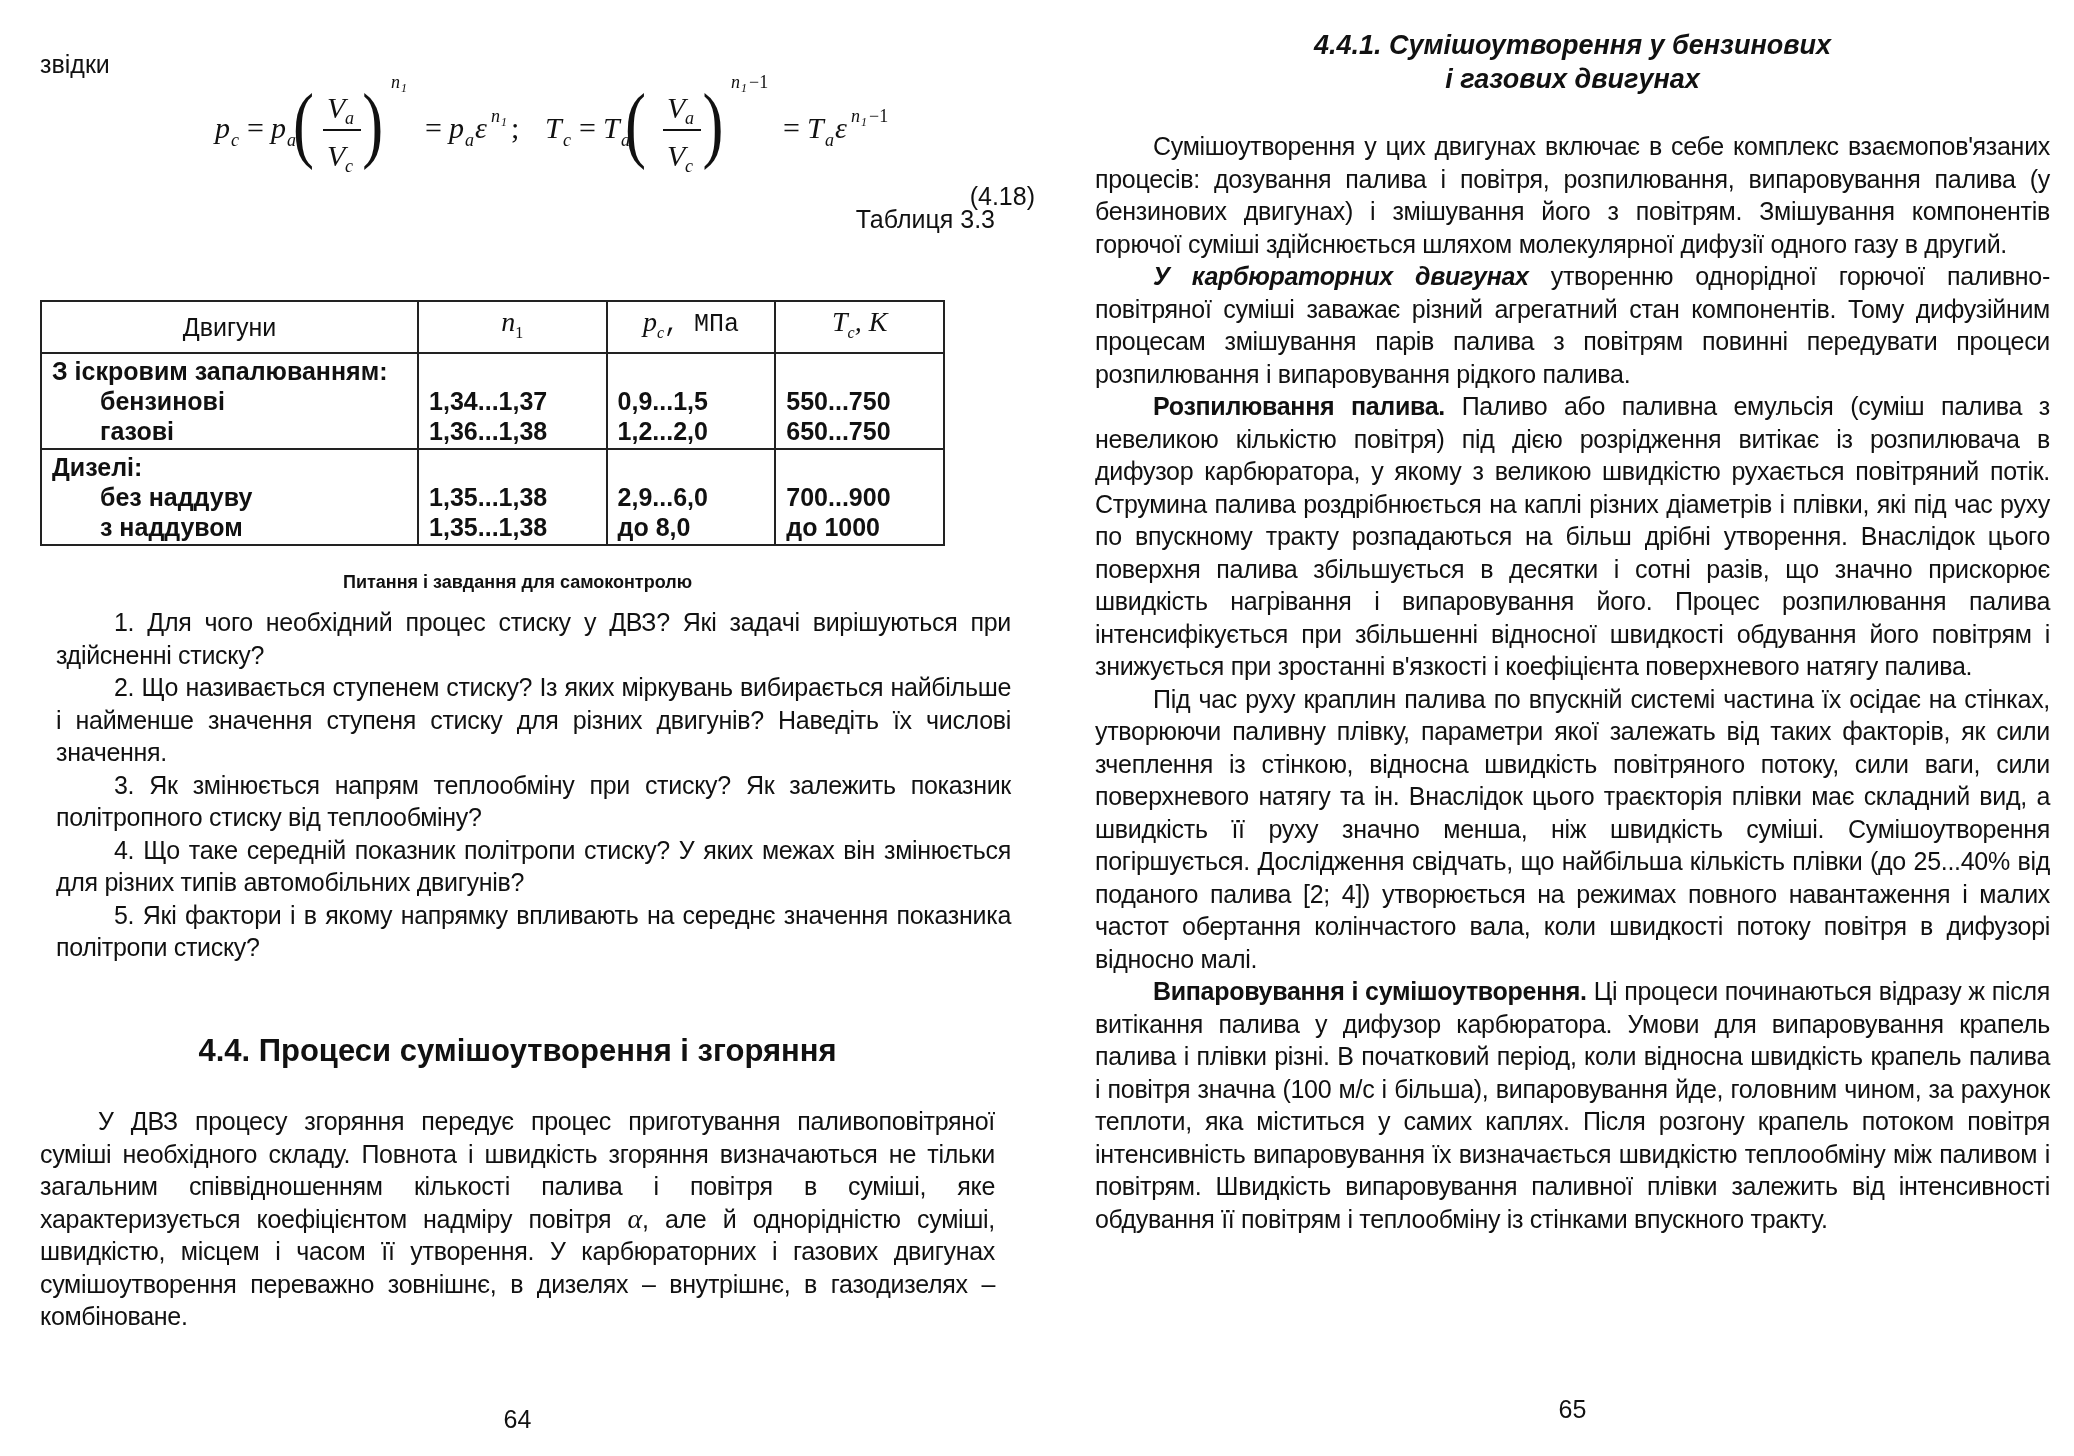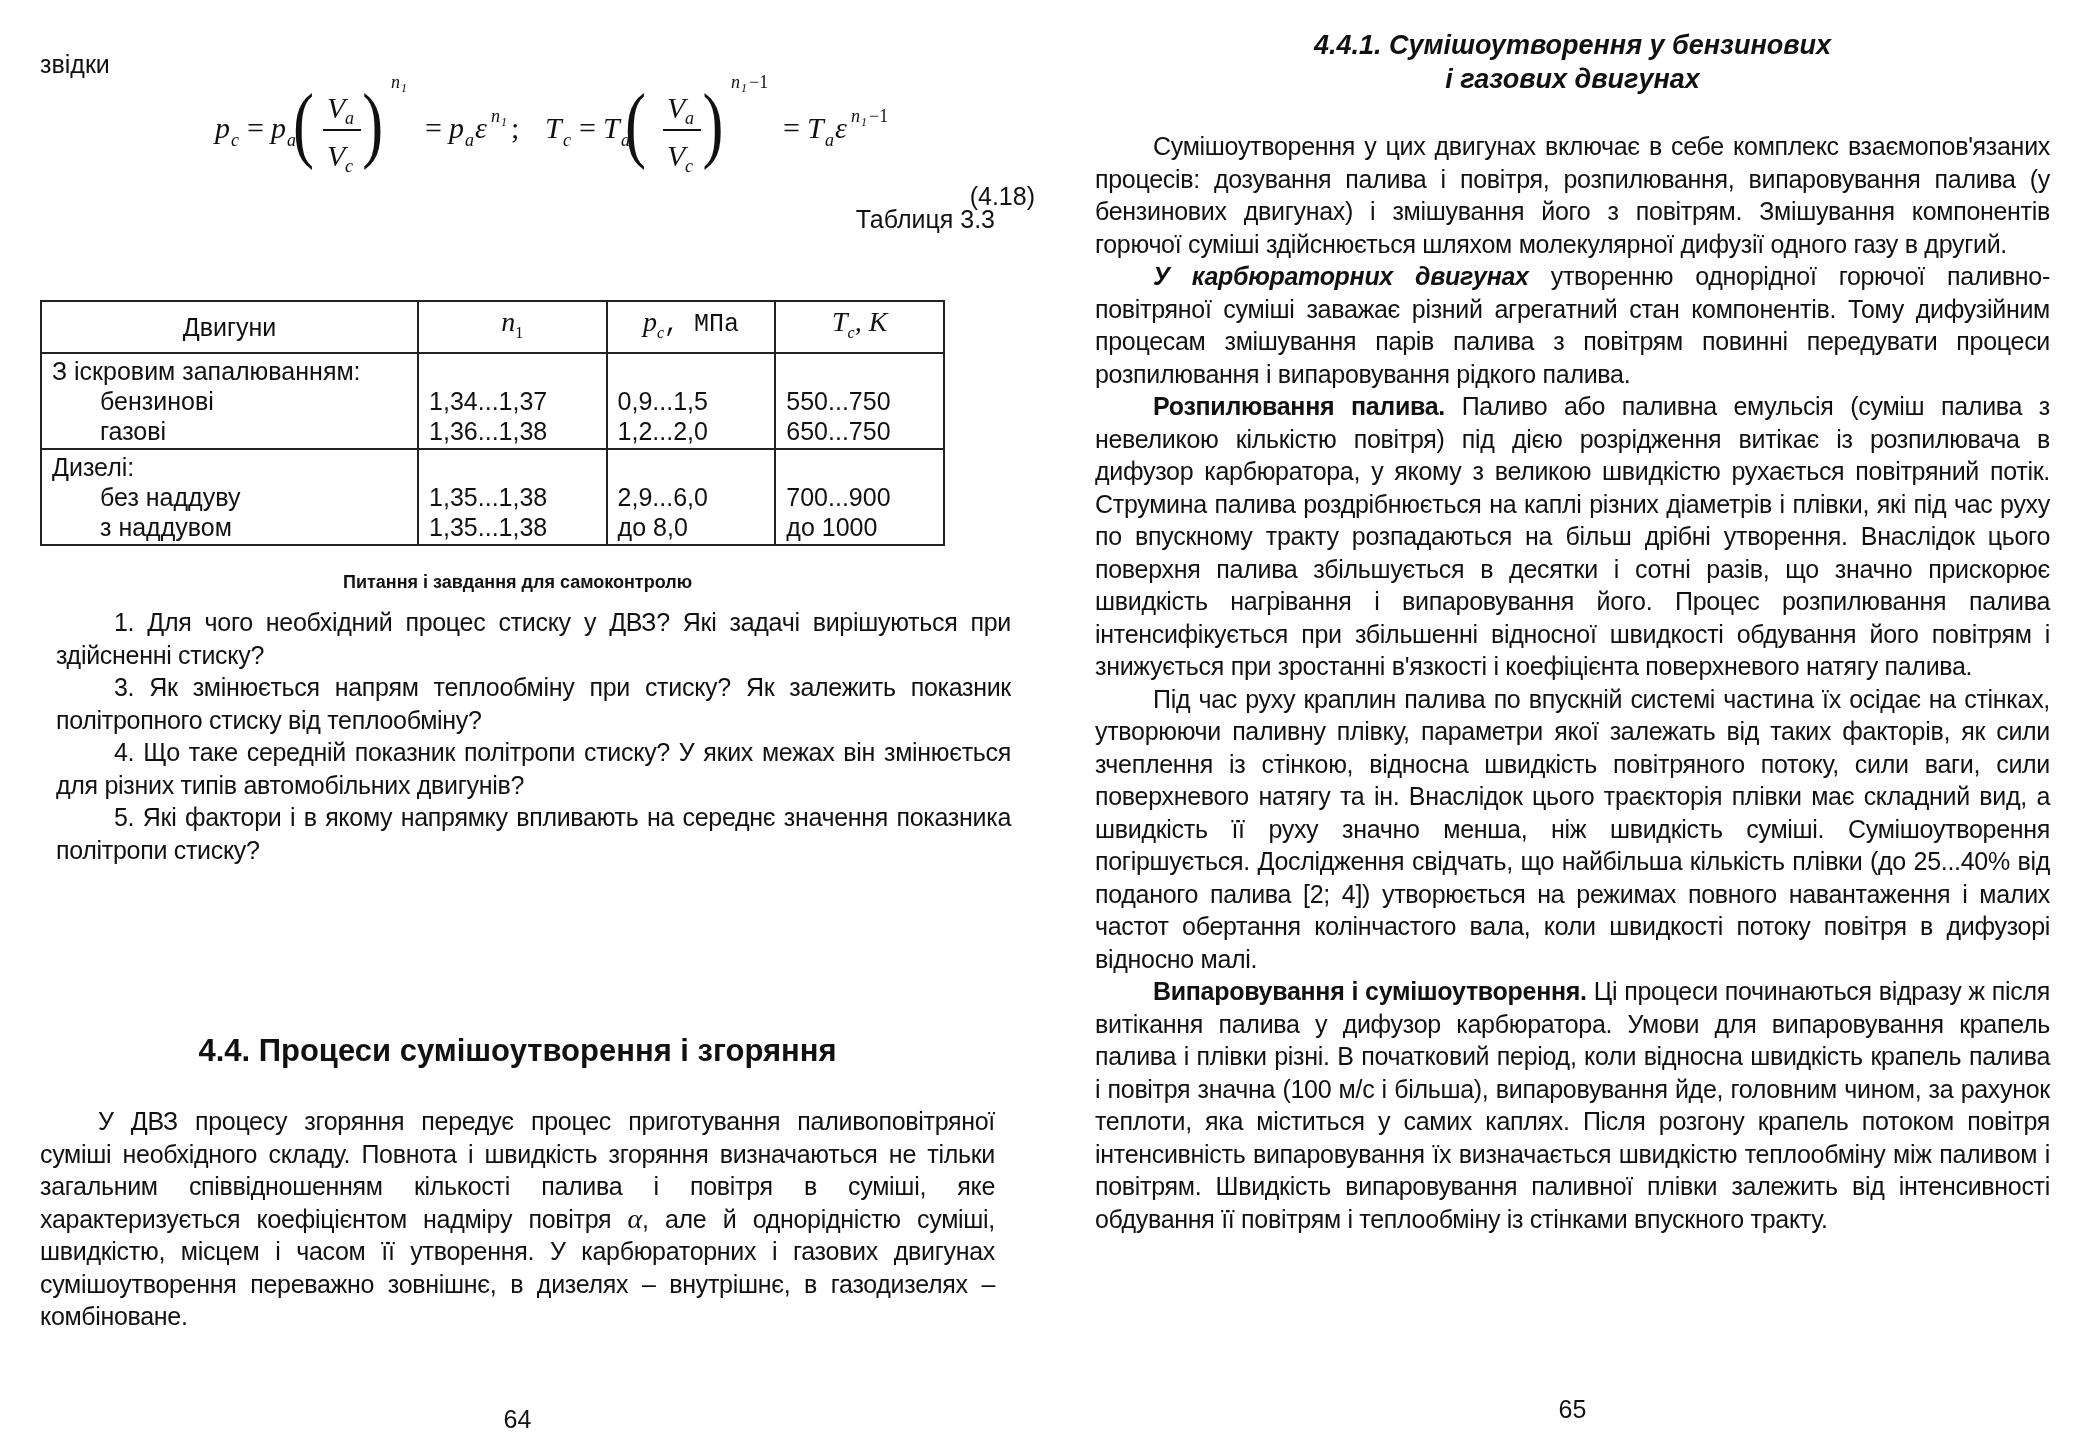--- a/index.html
+++ b/index.html
@@ -11,21 +11,21 @@
   p { margin:0; }
   .ind { text-indent:58px; }
   .abs { position:absolute; }
   .word-from { left:0; top:50px; font-size:25px; }
   .formula { left:135px; top:70px; width:860px; height:110px; font-family:"Liberation Serif", serif; font-style:italic; font-size:30px; }
   .formula svg text { font-family:"Liberation Serif", serif; }
   .eqnum { right:0; top:112px; font-size:25px; font-style:normal; font-family:"Liberation Sans", sans-serif; }
   .tbl-label { right:0; top:205px; font-size:25px; }
   .tbl-title { left:0; width:955px; top:238px; text-align:center; font-weight:bold; font-size:25px; }
   table.params { position:absolute; left:0; top:300px; width:905px; border-collapse:collapse; font-size:25px; line-height:30px; }
-  table.params th, table.params td { border:2px solid #222; padding:2px 10px; vertical-align:bottom; text-align:left; }
+  table.params th, table.params td { border:2px solid #222; padding:2px 10px; vertical-align:bottom; text-align:left;font-weight:bold; }
   table.params th { font-weight:normal; text-align:center; height:46px; vertical-align:middle; }
   table.params th.math { font-family:"Liberation Serif", serif; font-style:italic; font-size:28px; }
   table.params th.math span.u { font-family:Liberation Mono, monospace; font-style:normal; font-size:25px; }
   td .sub { display:block; padding-left:48px; }
   .q-title { left:0; width:955px; top:572px; text-align:center; font-weight:bold; font-size:18px; }
   .questions { left:4px; top:606px; width:955px;margin-left:12px; }
   .sec-title { left:0; width:955px; top:1033px; text-align:center; font-weight:bold; font-size:31px; }
   .sec-body { left:0; top:1105px; width:955px; }
   .pagenum { font-size:25px; text-align:center; width:955px; left:0; }
   .sub-title { left:0; width:955px; top:28px; text-align:center; font-weight:bold; font-style:italic; font-size:27px; line-height:34px; }
@@ -140,20 +140,21 @@
           <span style="display:block">700...900</span>
           <span style="display:block">до 1000</span>
         </td>
       </tr>
     </tbody>
   </table>
 
   <div class="abs q-title">Питання і завдання для самоконтролю</div>
   <div class="abs questions txt">
     <p class="ind">1. Для чого необхідний процес стиску у ДВЗ? Які задачі вирішують­ся при здійсненні стиску?</p>
+    <p class="ind">2. Що називається ступенем стиску? Із яких міркувань вибирається найбільше і найменше значення ступеня стиску для різних двигунів? Наведіть їх числові значення.</p>
     <p class="ind">3. Як змінюється напрям теплообміну при стиску? Як залежить по­казник політропного стиску від теплообміну?</p>
     <p class="ind">4. Що таке середній показник політропи стиску? У яких межах він змінюється для різних типів автомобільних двигунів?</p>
     <p class="ind">5. Які фактори і в якому напрямку впливають на середнє значення показника політропи стиску?</p>
   </div>
 
   <div class="abs sec-title">4.4. Процеси сумішоутворення і згоряння</div>
   <div class="abs sec-body txt">
     <p class="ind"><span>У ДВЗ процесу згоряння передує процес приготування паливо­повітряної суміші необхідного складу. Повнота і швидкість згоряння ви­значаються не тільки загальним співвідношенням кількості палива і по­вітря в суміші, яке характеризується коефіцієнтом надміру повітря </span><span class="alpha">α</span><span>, але й однорідністю суміші, швидкістю, місцем і часом її утворення. У карбюраторних і газових двигунах сумішоутворення переважно зовніш­нє, в дизелях – внутрішнє, в газодизелях – комбіноване.</span></p>
   </div>
 

